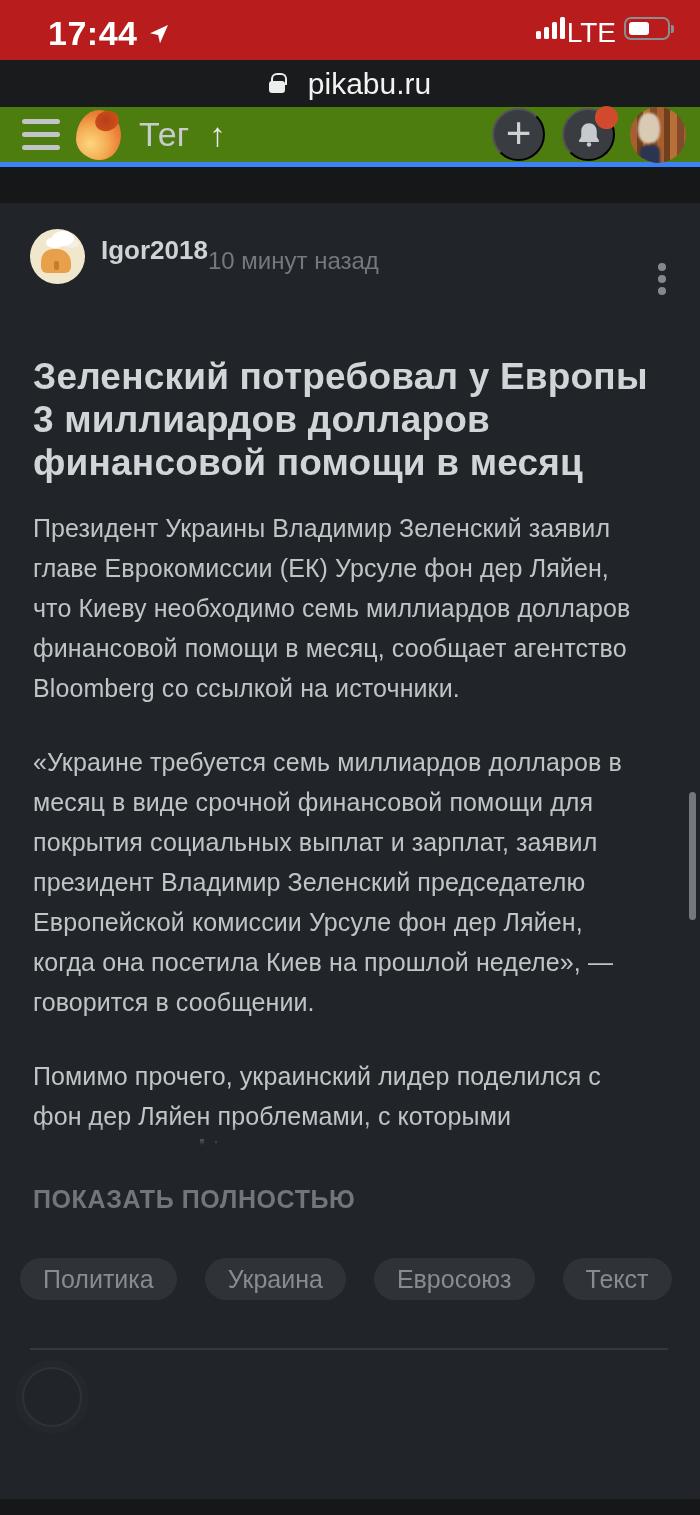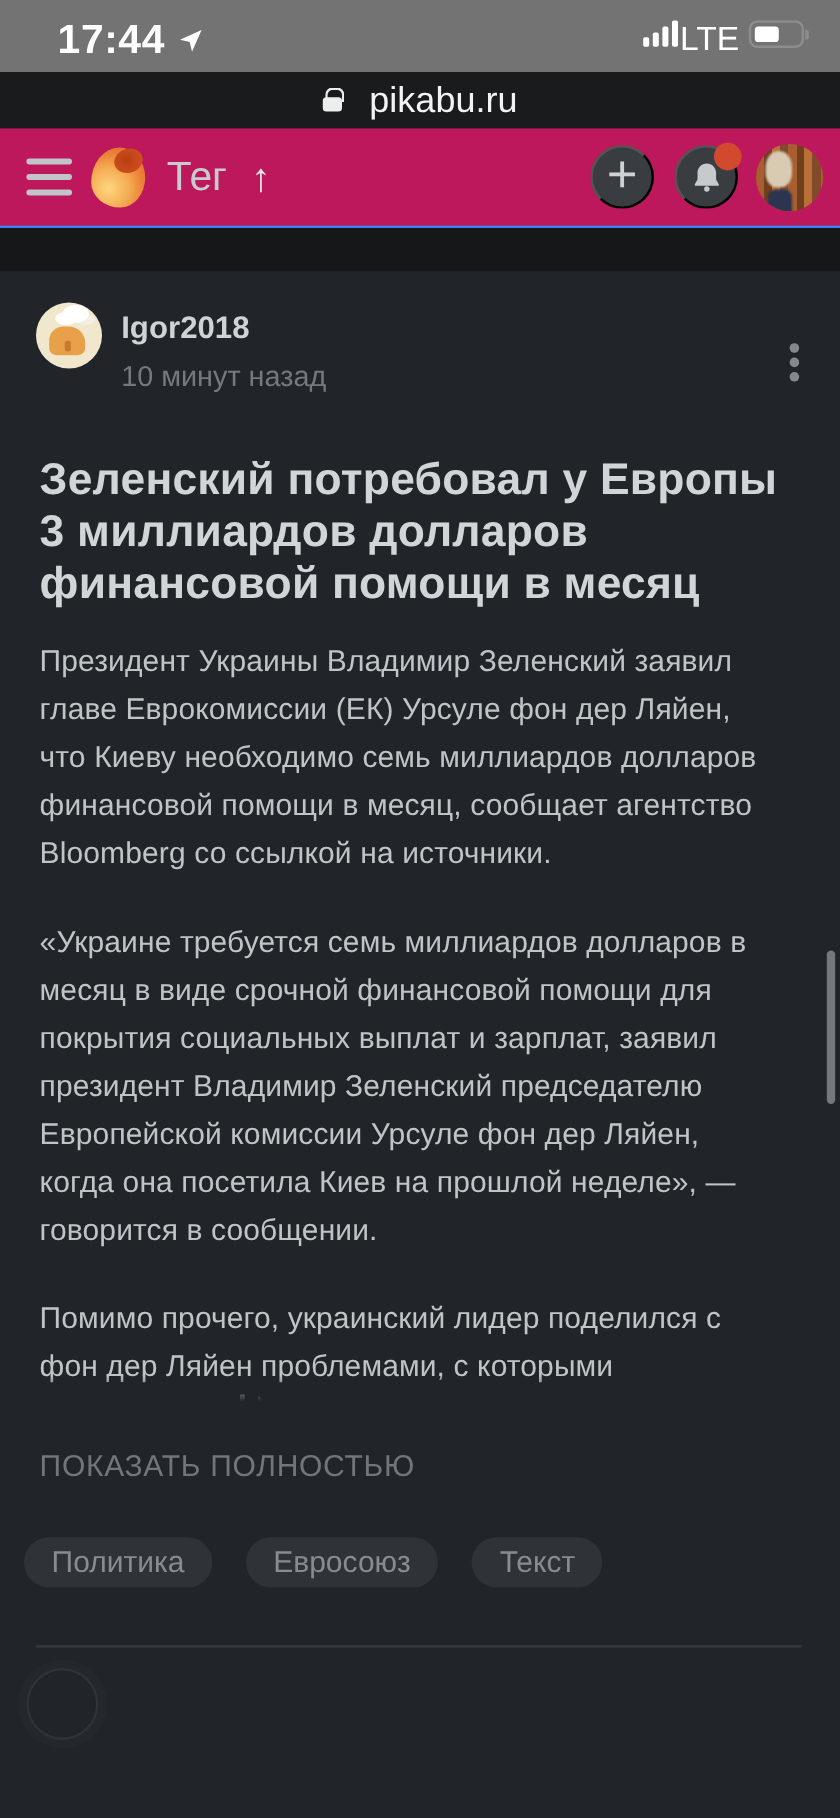--- a/index.html
+++ b/index.html
@@ -4,21 +4,21 @@
 <style>
   * { margin:0; padding:0; box-sizing:border-box; }
   html,body { background:#000; }
   body { font-family:"Liberation Sans","DejaVu Sans",sans-serif; }
   .screen{
     position:relative; width:700px; height:1515px; margin:0 auto;
     background:#161718; overflow:hidden;
   }
   
   .status-bar{
-    height:60px; background:#737373; display:flex; align-items:center;
+    height:60px; background:#b91c1c; display:flex; align-items:center;
     justify-content:space-between; padding:6px 30px 0 48px;
   }
   .sb-left{ display:flex; align-items:center; gap:10px; }
   .sb-time{ color:#fff; font-size:34px; font-weight:700; letter-spacing:.5px; }
   .loc-icon{ width:24px; height:24px; margin-top:2px; }
   .sb-right{ display:flex; align-items:flex-start; }
   .signal{ display:flex; align-items:flex-end; gap:3px; height:22px; }
   .signal i{ display:block; width:5px; background:#fff; border-radius:1.5px; }
   .signal i:nth-child(1){height:8px;} .signal i:nth-child(2){height:12px;}
   .signal i:nth-child(3){height:17px;} .signal i:nth-child(4){height:22px;}
@@ -35,21 +35,21 @@
     justify-content:center; gap:23px;
   }
   .lock{ position:relative; width:16px; height:12px; background:#eceded;
     border-radius:3px; margin-top:6px; }
   .lock:before{ content:""; position:absolute; left:2px; top:-8px; width:12px;
     height:10px; border:2.5px solid #eceded; border-bottom:none;
     border-radius:6px 6px 0 0; }
   .url-text{ color:#f2f3f3; font-size:30px; }
   
   .app-header{
-    height:83px; background:#be185d; border-bottom:2px solid #3b82f6;
+    height:60px; background:#4d7c0f; border-bottom:5px solid #3b82f6;
     display:flex; align-items:center; padding:0 14px 0 22px;
   }
   .menu-btn{ width:38px; display:flex; flex-direction:column; gap:8px; }
   .menu-btn i{ display:block; height:5px; background:#c2c5c8; border-radius:2.5px; }
   .logo{ position:relative; width:45px; height:50px; margin-left:16px;
     background:radial-gradient(circle at 32% 68%, #fcd77e 0%, #f4ab53 38%, #ec8238 62%, #dd5f27 100%);
     border-radius:52% 48% 46% 54% / 58% 50% 50% 42%; }
   .logo:before{ content:""; position:absolute; right:2px; top:1px; width:24px; height:20px;
     background:radial-gradient(circle at 45% 45%, #b83f14 0%, #cd4d1d 70%, #d85a25 100%);
     border-radius:50%; transform:rotate(-18deg); }
@@ -77,38 +77,38 @@
   .post-card{ background:#212529; padding:26px 0 0 0; min-height:1296px; }
   .post-header{ display:flex; align-items:flex-start; padding:0 24px 0 30px; height:70px; }
   .post-avatar{ position:relative; width:55px; height:55px; border-radius:50%;
     background:#f1e7cc; overflow:hidden; flex:0 0 auto; }
   .post-avatar .house{ position:absolute; left:11px; top:20px; width:30px; height:24px;
     background:#e8a04a; border-radius:12px 14px 6px 6px; }
   .post-avatar .door{ position:absolute; left:24px; top:32px; width:5px; height:9px;
     background:#c67c2e; border-radius:2px; }
   .post-avatar .cloud{ position:absolute; left:22px; top:2px; width:22px; height:15px;
     background:#fff; border-radius:50%; box-shadow:-8px 4px 0 -2px #fff, 8px 5px 0 -3px #f4efe2; }
-  .ph-col{ display:flex; flex-direction:column; margin-left:16px; padding-top:6px; }
+  .ph-col{ display:flex; flex-direction:row; margin-left:16px; padding-top:6px; }
   .author{ color:#d0d3d5; font-size:26px; font-weight:700; }
   .post-time{ color:#75797e; font-size:24px; margin-top:12px; }
   .kebab{ margin-left:auto; display:flex; flex-direction:column; gap:4px;
     padding:34px 10px 10px 10px; }
   .kebab i{ width:8px; height:8px; border-radius:50%; background:#85898d; display:block; }
   .post-title{ color:#d2d5d7; font-size:37px; line-height:43px; font-weight:700;
     margin:56px 47px 24px 33px; letter-spacing:.2px; }
   .post-body p{ color:#c0c4c7; font-size:25px; line-height:40px;
     margin:0 50px 34px 33px; letter-spacing:.1px; }
   .clip-wrap{ position:relative; height:93px; overflow:hidden; margin-bottom:36px; }
   .clip-wrap p{ margin-bottom:0; }
   .sliver{ position:absolute; left:200px; top:83px; width:4px; height:7px;
     background:#e6e8e9; box-shadow:14px 1px 0 -1px #dfe1e3; border-radius:1px; }
   .clip-fade{ position:absolute; left:0; right:0; bottom:0; height:26px;
     background:linear-gradient(rgba(33,37,41,0), #212529 85%); }
   .show-full{ display:block; background:none; border:none; color:#72767b;
-    font-family:inherit; font-size:25px; font-weight:400; letter-spacing:.6px;
+    font-family:inherit; font-size:25px; font-weight:700; letter-spacing:.6px;
     margin:0 0 44px 33px; padding:0; }
   .tags-row{ display:flex; gap:28px; padding:0 20px; margin-bottom:48px; }
   .tag-pill{ height:42px; background:#2f3337; border:none; border-radius:21px;
     color:#888c90; font-family:inherit; font-size:25px; padding:0 23px;
     display:flex; align-items:center; }
   .card-divider{ height:2px; background:#35393d; margin:0 32px 17px 30px; }
   .rating-row{ display:flex; align-items:center; padding:0 32px 0 22px; margin-bottom:4px; }
   .minus-btn{ width:60px; height:60px; border-radius:50%; background:transparent;
     border:2px solid #2f3337; box-shadow:0 0 0 7px rgba(255,255,255,.015);
     display:flex; align-items:center; justify-content:center; flex:0 0 auto; }
@@ -200,20 +200,21 @@
         <p>Помимо прочего, украинский лидер поделился с фон дер Ляйен проблемами, с которыми</p>
         <span class="sliver"></span>
         <div class="clip-fade"></div>
       </div>
     </div>
 
     <button class="show-full">ПОКАЗАТЬ ПОЛНОСТЬЮ</button>
 
     <div class="tags-row">
       <button class="tag-pill">Политика</button>
+      <button class="tag-pill">Украина</button>
       <button class="tag-pill">Евросоюз</button>
       <button class="tag-pill">Текст</button>
     </div>
 
     <div class="card-divider"></div>
 
     <div class="rating-row">
       <button class="minus-btn">
         
       </button>

